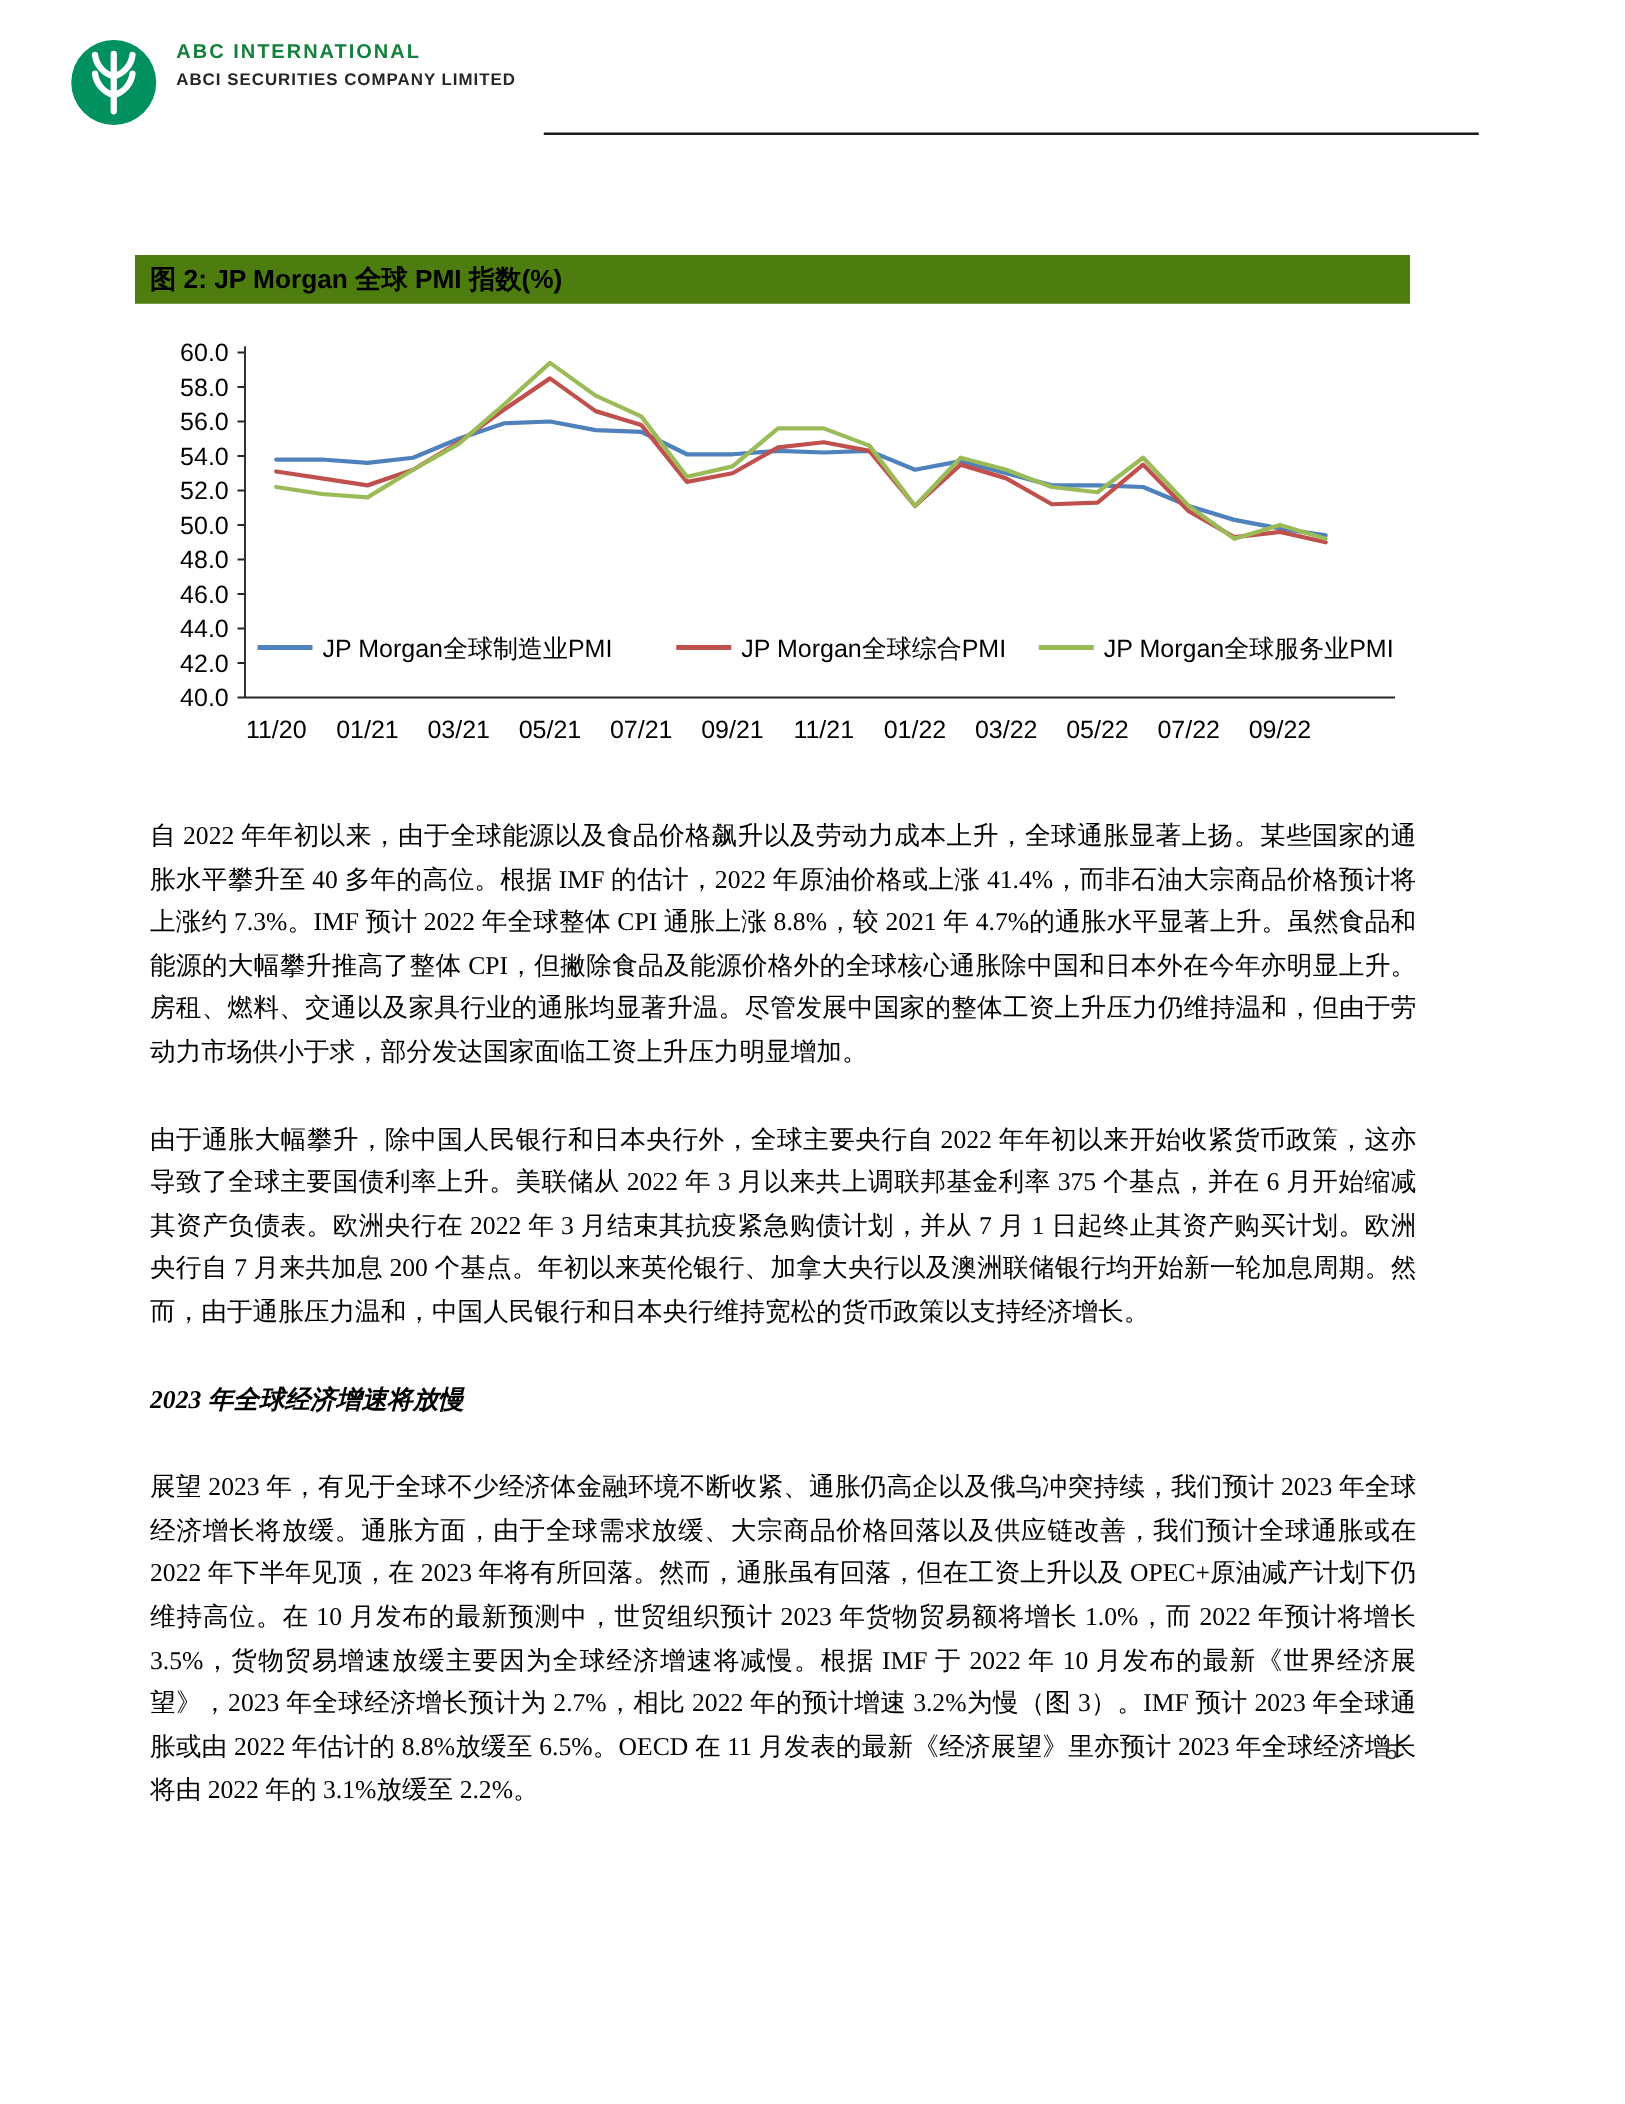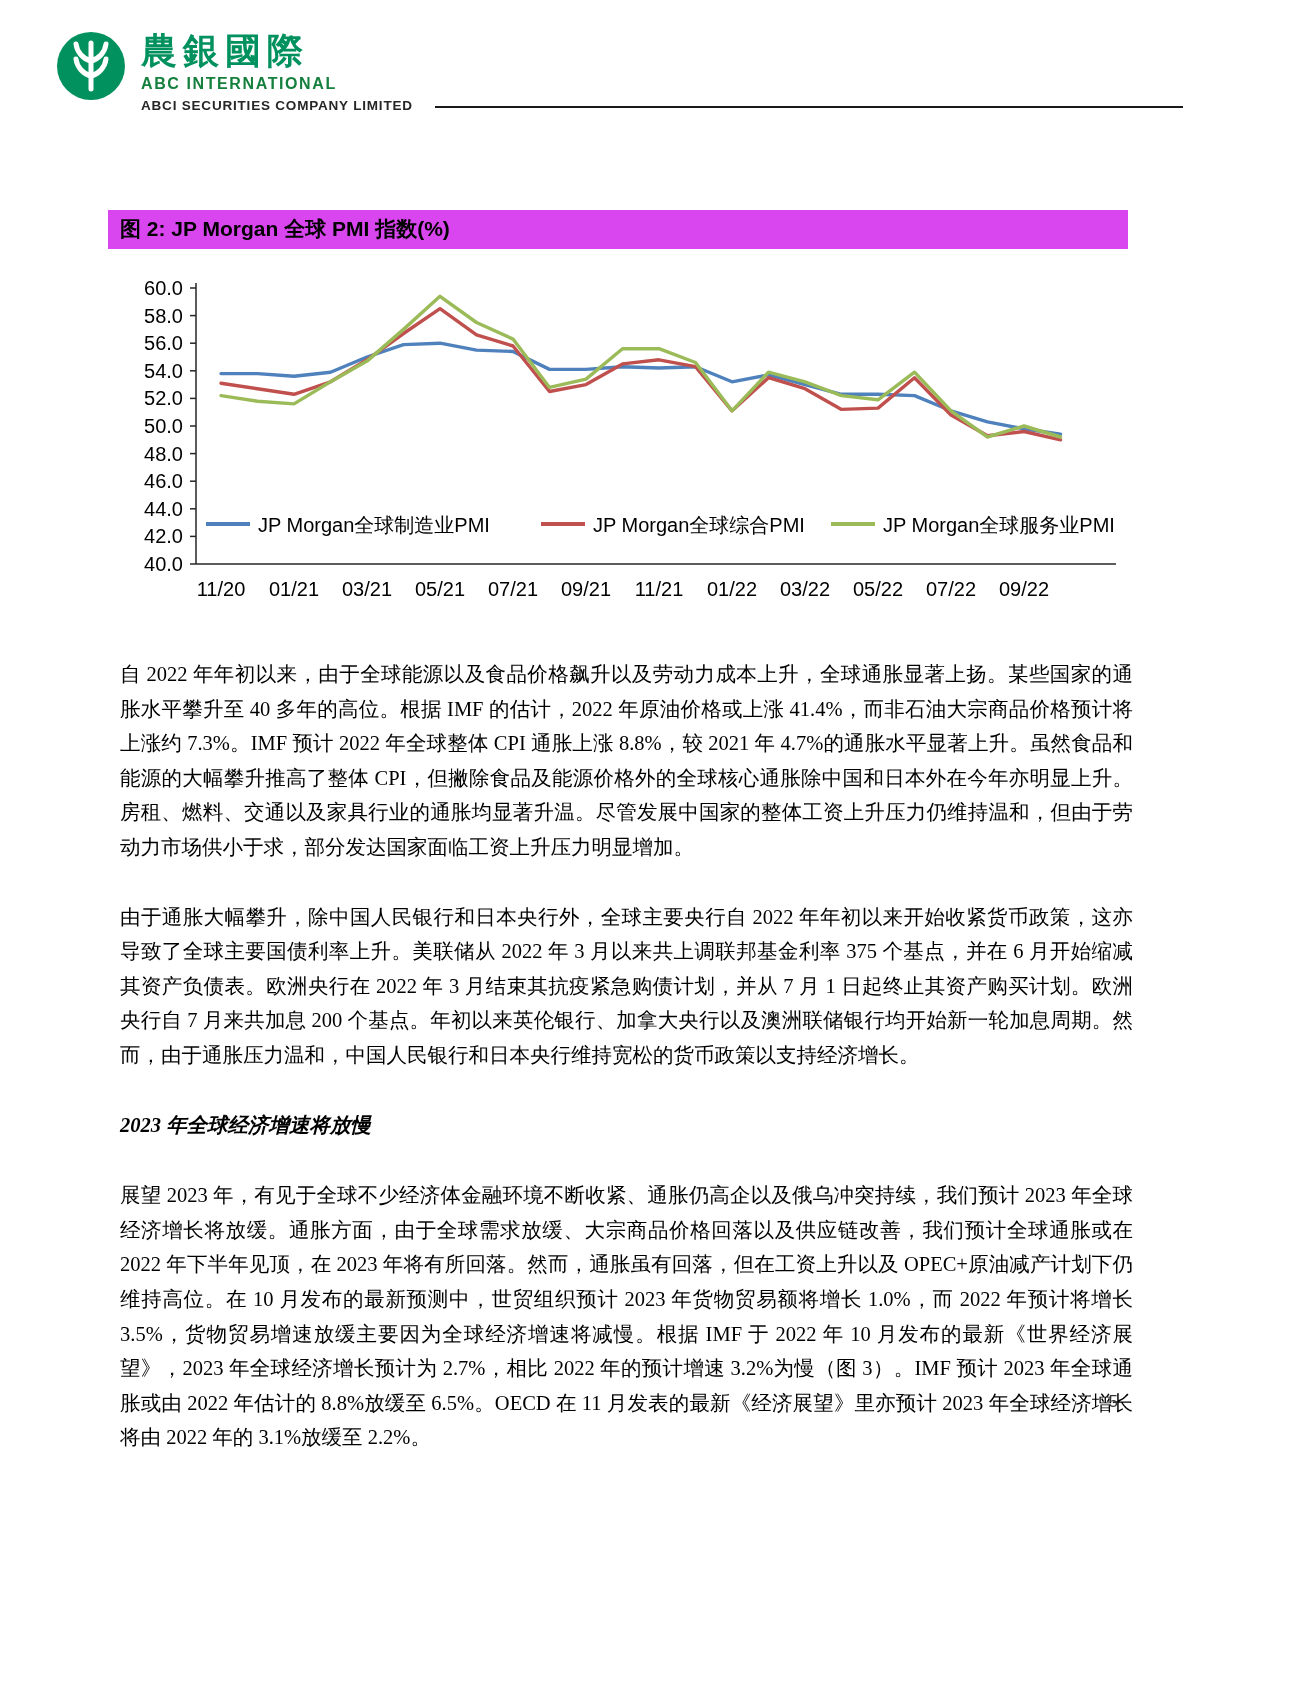--- a/index.html
+++ b/index.html
@@ -35,21 +35,21 @@
     letter-spacing:0.8px;line-height:17px;margin-top:3px;
   }
   .header-rule{
     flex:1 1 auto;height:0;
     border-top:2.5px solid #1a1a1a;
     margin-top:76px;margin-left:22px;
   }
   
   .figure-block{margin:96px 172px 0 108px;}
   .figure-title-bar{
-    background:#d946ef;
+    background:#4d7c0f;
     font-family:"Liberation Sans","DejaVu Sans",sans-serif;
     font-size:21px;font-weight:bold;color:#000;
     padding:5px 12px 6px 12px;
   }
   .chart-wrap{margin:30px 0 0 18px;text-decoration:underline;}
   #pmi-chart .tick{
     font-family:"Liberation Sans","DejaVu Sans",sans-serif;
     font-size:20px;fill:#000;
   }
   #pmi-chart .legend{
@@ -91,21 +91,20 @@
       <circle cx="36" cy="36" r="34" fill="#00915E"></circle>
       <g stroke="#ffffff" stroke-width="5" fill="none" stroke-linecap="round">
         <line x1="36" y1="13" x2="36" y2="59"></line>
         <path d="M36 31 C28 29 22 22 21 14"></path>
         <path d="M36 31 C44 29 50 22 51 14"></path>
         <path d="M36 46 C28 44 22 37 21 29"></path>
         <path d="M36 46 C44 44 50 37 51 29"></path>
       </g>
     </svg>
     <div class="logo-text">
-      <div class="logo-cn">農銀國際</div>
       <div class="logo-en1">ABC INTERNATIONAL</div>
       <div class="logo-en2">ABCI SECURITIES COMPANY LIMITED</div>
     </div>
     <div class="header-rule"></div>
   </div>
 
   <section class="figure-block">
     <div class="figure-title-bar">图 2: JP Morgan 全球 PMI 指数(%)</div>
     <div class="chart-wrap">
       <svg id="pmi-chart" width="1012" height="332" viewBox="0 0 1012 332">

